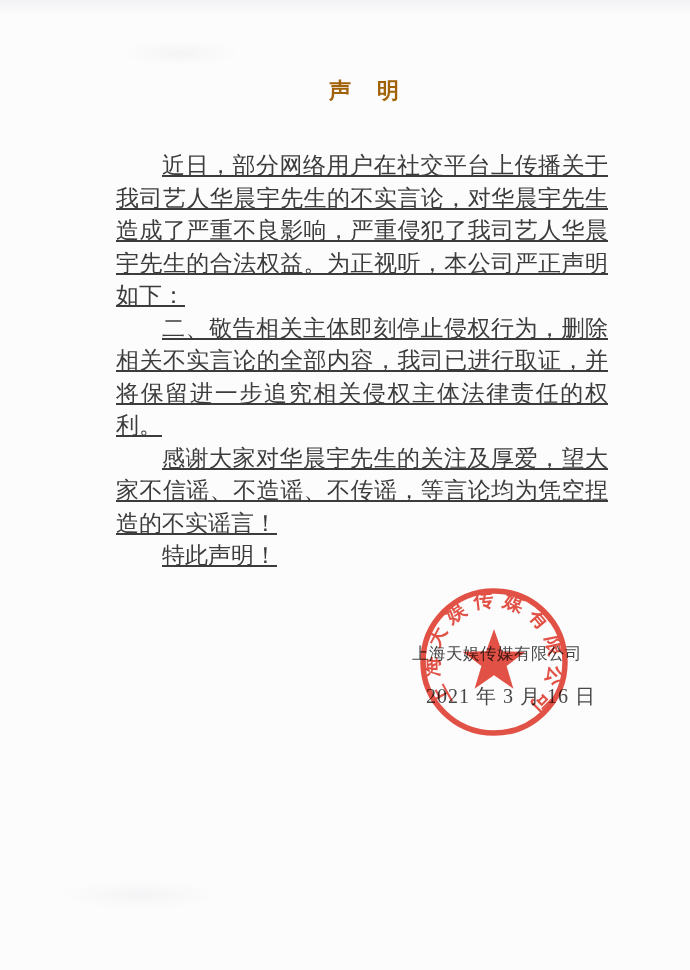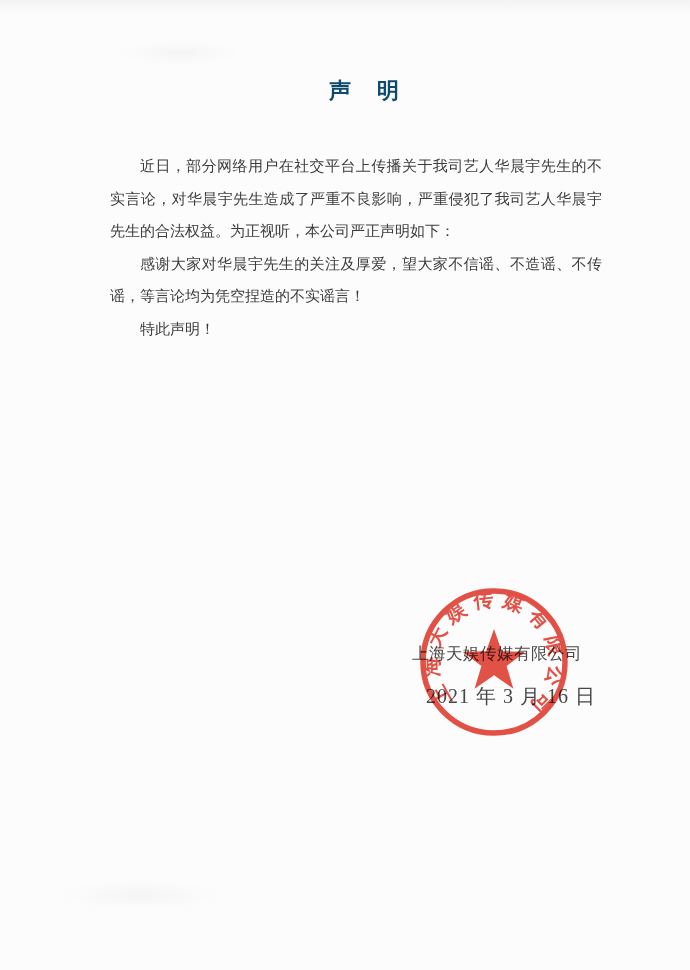--- a/index.html
+++ b/index.html
@@ -28,32 +28,33 @@
   .doc-title {
     position: absolute;
     top: 76px;
     left: 0;
     width: 100%;
     margin: 0;
     text-align: center;
     font-size: 22px;
     font-weight: 700;
     letter-spacing: 2px;
-    color: #0c4a6e;
+    color: #a16207;
     text-indent: 40px; 
   }
   .doc-body {
     position: absolute;
-    left: 110px;
+    left: 116px;
     top: 150px;
     width: 492px;
-    font-size: 15px;
+    font-size: 23px;
     line-height: 32.5px;
     text-align: justify;
     color: #3c3c3c;
+    text-decoration: underline;
   }
   .doc-body p {
     margin: 0;
     text-indent: 2em;
   }
   .sig-company {
     position: absolute;
     left: 412px;
     top: 643px;
     font-size: 16.5px;
@@ -111,20 +112,21 @@
 <div class="page">
 
   <div class="scan-edge"></div>
   <div class="smudge s1"></div>
   <div class="smudge s2"></div>
 
   <h1 class="doc-title">声　明</h1>
 
   <div class="doc-body">
     <p>近日，部分网络用户在社交平台上传播关于我司艺人华晨宇先生的不实言论，对华晨宇先生造成了严重不良影响，严重侵犯了我司艺人华晨宇先生的合法权益。为正视听，本公司严正声明如下：</p>
+    <p>二、敬告相关主体即刻停止侵权行为，删除相关不实言论的全部内容，我司已进行取证，并将保留进一步追究相关侵权主体法律责任的权利。</p>
     <p>感谢大家对华晨宇先生的关注及厚爱，望大家不信谣、不造谣、不传谣，等言论均为凭空捏造的不实谣言！</p>
     <p>特此声明！</p>
   </div>
 
   <div class="sig-company">上海天娱传媒有限公司</div>
   <div class="sig-date">2021 年 3 月 16 日</div>
 
   <svg class="seal" viewBox="0 0 160 160" aria-hidden="true">
     <defs>
       <path id="sealArc" d="M 40.4,119.6 A 56,56 0 1 1 119.6,119.6" fill="none"></path>

